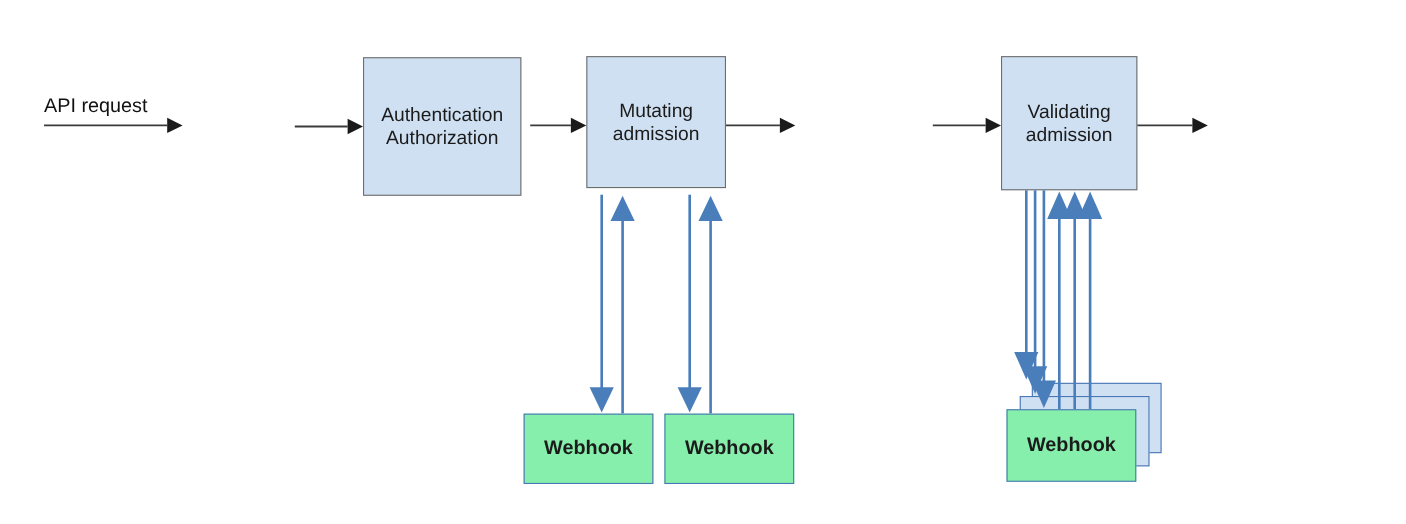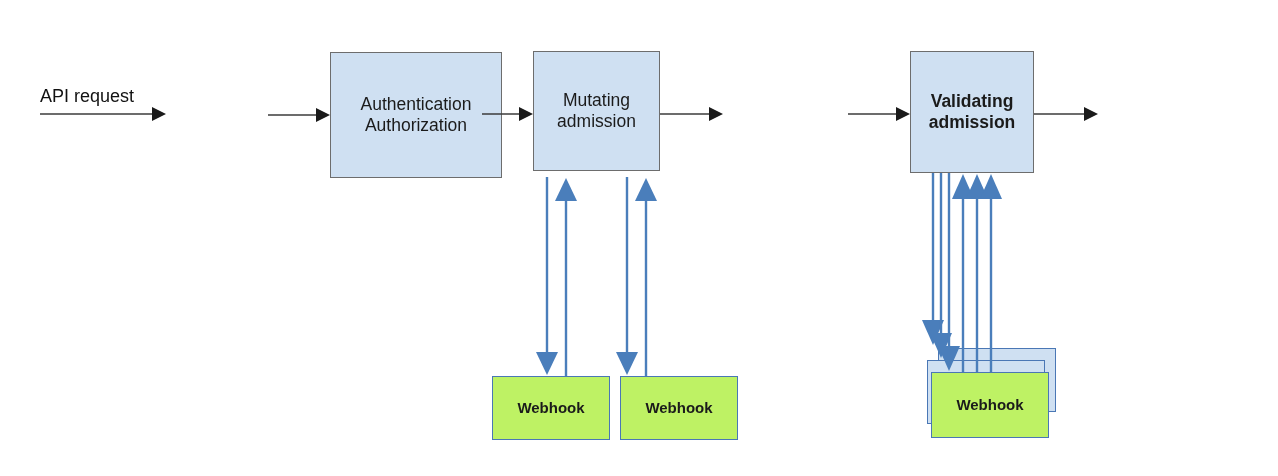--- a/index.html
+++ b/index.html
@@ -29,25 +29,24 @@
     color: #1b1b1b;
     line-height: 1.22;
     white-space: pre-line;
   }
   .node.process {
     background: #cfe0f2;
     border: 1.6px solid #6d6d6d;
     font-size: 17.5px;
   }
   .node.webhook {
-    background: #bef264;
+    background: #86efac;
     border: 1.8px solid #4a77b5;
-    font-size: 15px;
+    font-size: 18px;
     font-weight: 600;
-    margin-left: 16px;
   }
   .node.webhook-stack {
     background: #cfe0f2;
     border: 1.8px solid #4a77b5;
   }
   .label-text {
     position: absolute;
     font-size: 18px;
     color: #111111;
     white-space: nowrap;
@@ -66,28 +65,28 @@
   .blackfill { fill: #1a1a1a; }
 </style>
 </head>
 <body>
 
 <div id="canvas">
 
   <div class="label-text" style="left:40px; top:86px;">API request</div>
 
 
-  <div class="node process" style="left:330px; top:52px; width:172px; height:126px;">Authentication
+  <div class="node process" style="left:330px; top:52px; width:144px; height:126px;">Authentication
 Authorization</div>
 
   <div class="node process" style="left:533px; top:51px; width:127px; height:120px;">Mutating
 admission</div>
 
 
-  <div class="node process" style="left:910px; top:51px; width:124px; height:122px;font-weight:bold;">Validating
+  <div class="node process" style="left:910px; top:51px; width:124px; height:122px;">Validating
 admission</div>
 
 
   <div class="node webhook-stack" style="left:938px; top:348px; width:118px; height:64px; z-index:1;"></div>
 
   <div class="node webhook-stack" style="left:927px; top:360px; width:118px; height:64px; z-index:2;"></div>
 
   <svg class="overlay" viewBox="0 0 1278 476" style="z-index:3;">
 
     <g>

